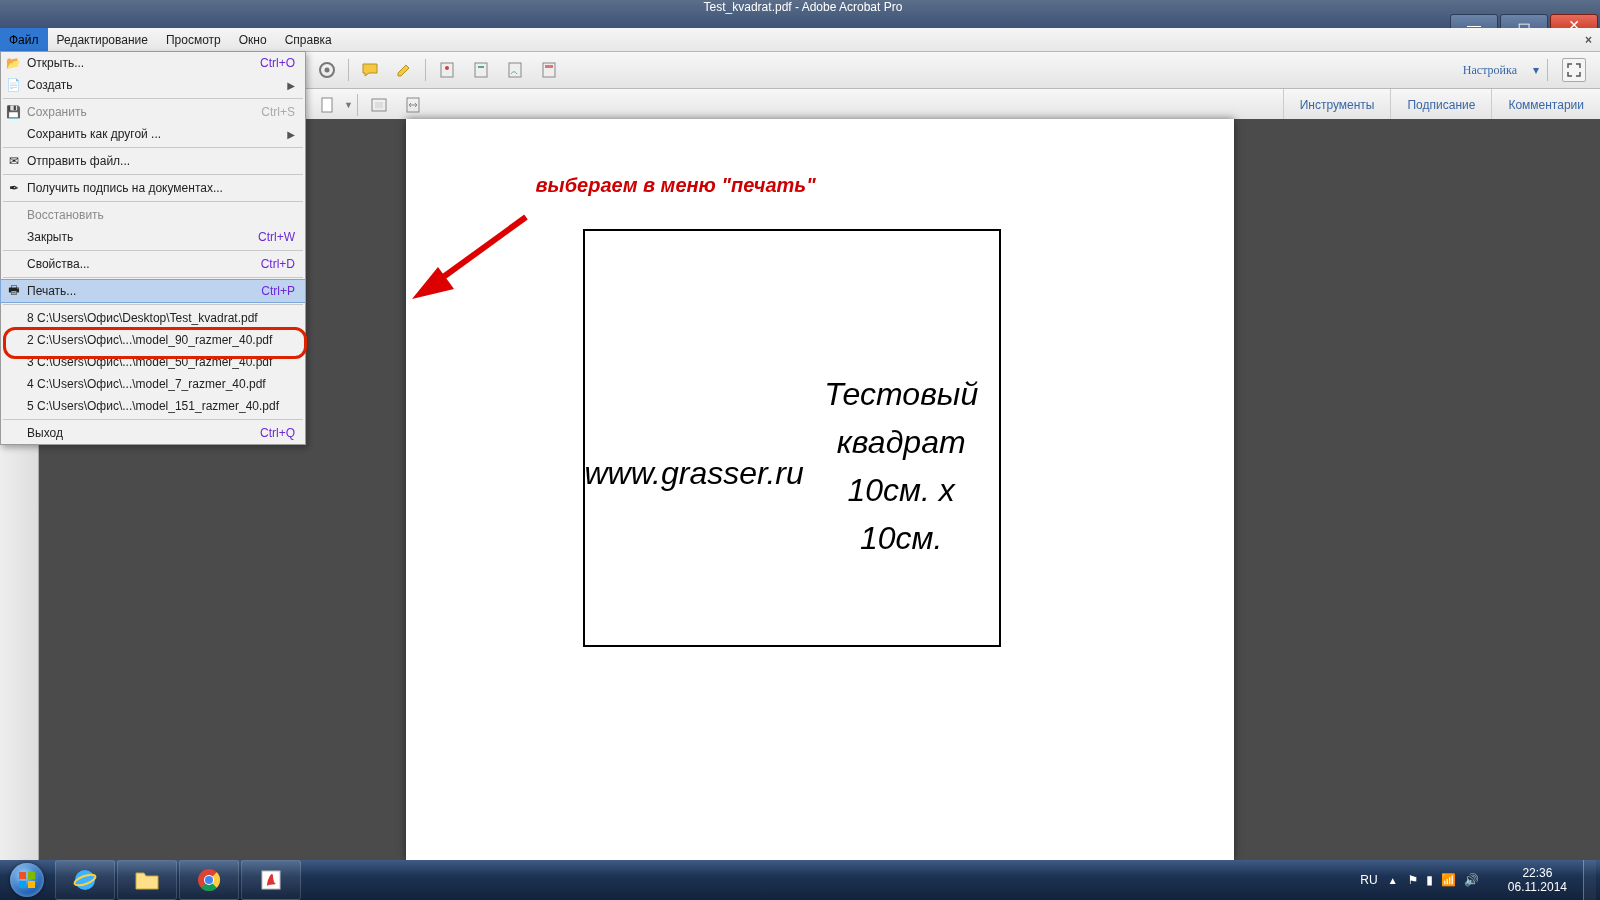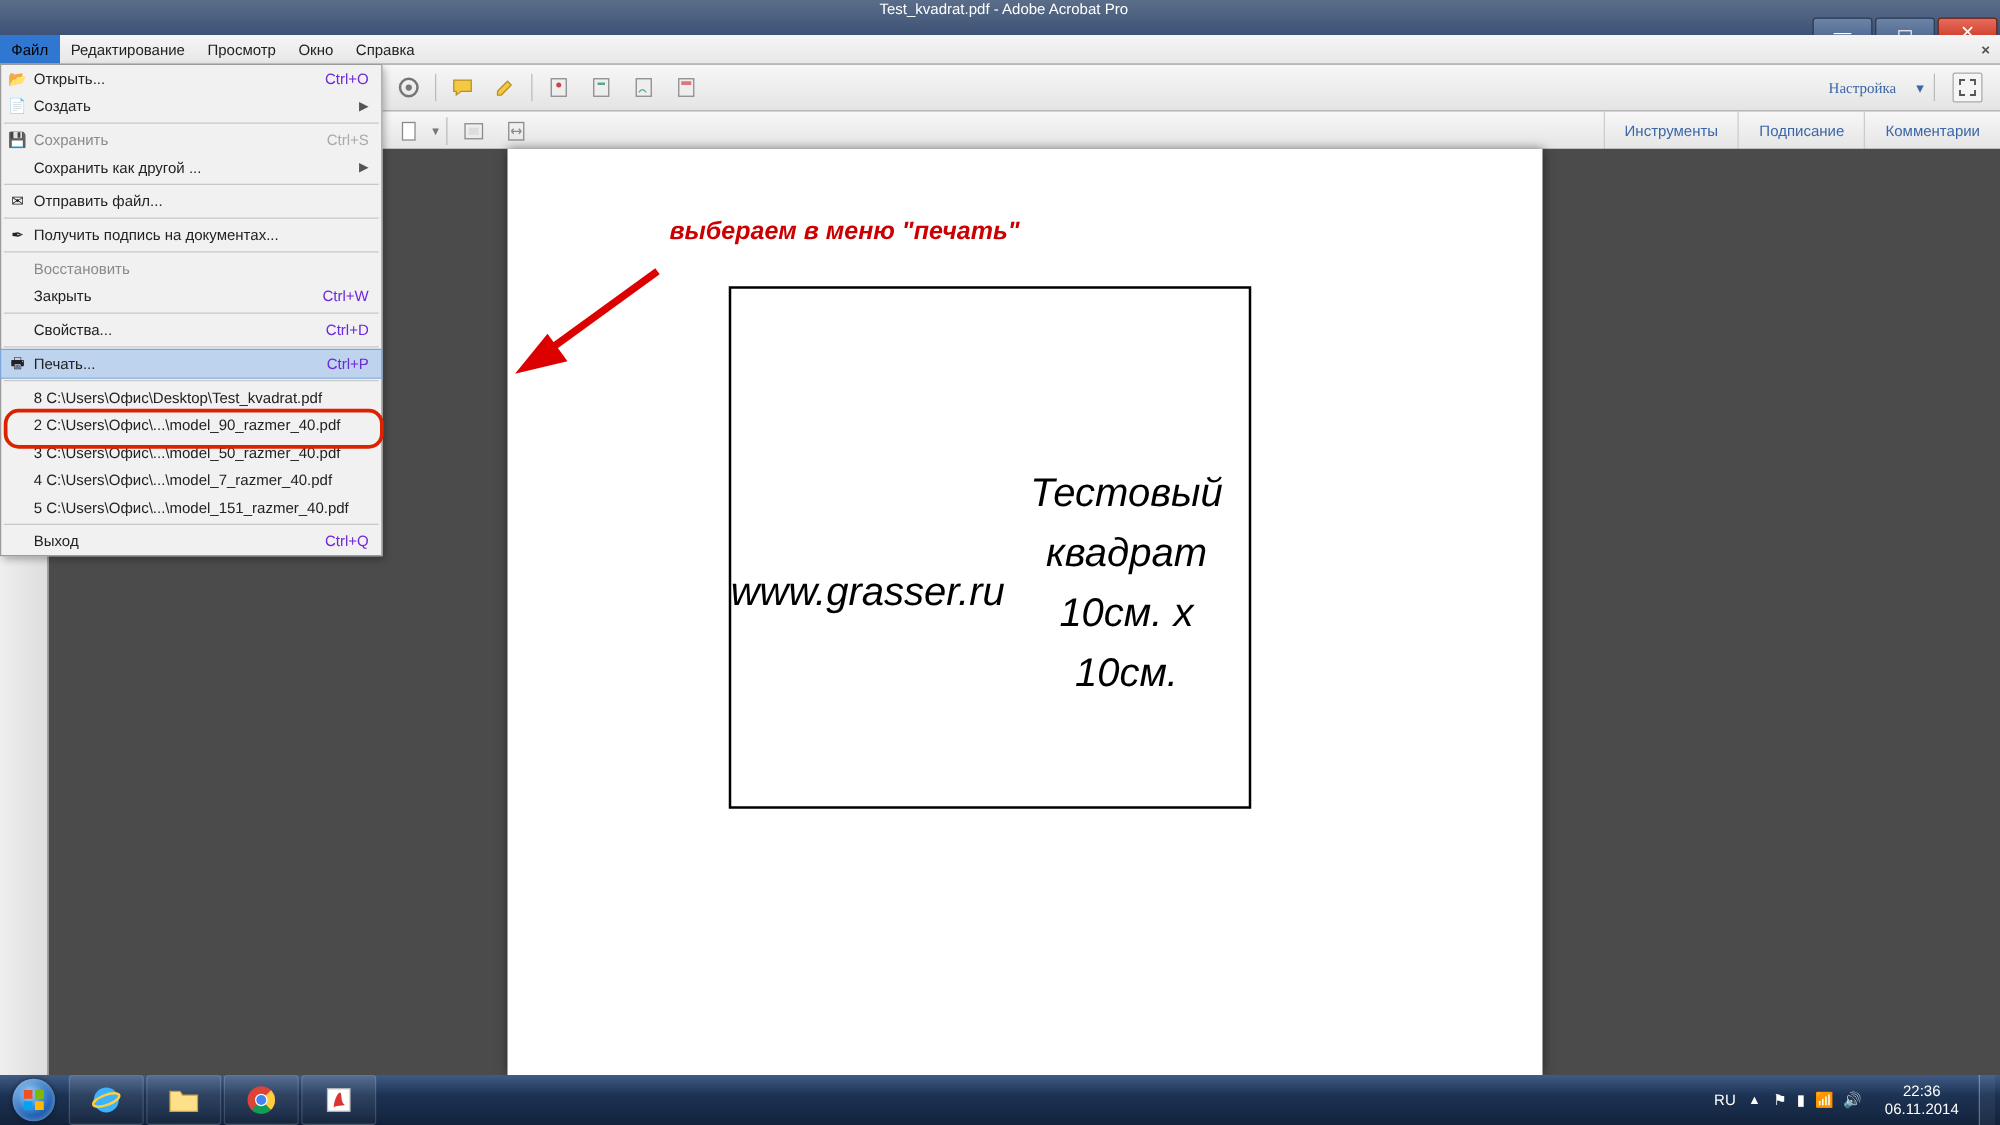--- a/index.html
+++ b/index.html
@@ -42,21 +42,21 @@
 .mi.highlighted{background:#bdd3ee;outline:1px solid #7ba7db;}
 .highlight-ring{position:absolute;left:2px;top:275px;width:298px;height:26px;border:3px solid #d20;border-radius:12px;pointer-events:none;z-index:101;}
 
 .taskbar{position:absolute;left:0;right:0;bottom:0;height:40px;background:linear-gradient(#3f5c86,#1d3354 40%,#12223b);display:flex;align-items:center;}
 .start-orb{width:54px;height:40px;display:flex;align-items:center;justify-content:center;}
 .orb{width:34px;height:34px;border-radius:50%;background:radial-gradient(circle at 40% 35%,#9bd3ff,#1a5fb4 60%,#0a3d7a);box-shadow:inset 0 0 6px rgba(255,255,255,.5),0 0 4px rgba(0,0,0,.5);display:flex;align-items:center;justify-content:center;}
 .tb-app{width:58px;height:38px;margin:0 1px;border-radius:3px;display:flex;align-items:center;justify-content:center;background:linear-gradient(rgba(255,255,255,.12),rgba(255,255,255,.02));border:1px solid rgba(255,255,255,.15);}
 .tray{margin-left:auto;display:flex;align-items:center;color:#fff;padding-right:4px;gap:10px;}
 .tray .lang{font-size:12px;}
 .tray-icons{display:flex;gap:8px;align-items:center;}
-.clock{text-align:center;font-size:12px;line-height:1.2;margin-left:8px;}
+.clock{text-align:center;font-size:12px;line-height:1.2;margin-left:19px;}
 .show-desktop{width:12px;height:40px;border-left:1px solid rgba(255,255,255,.3);margin-left:6px;background:rgba(255,255,255,.05);}
 svg{display:block;}
 </style>
 </head>
 <body>
 
 <div class="titlebar">
   <span class="app-icon"></span>
   <span>Test_kvadrat.pdf - Adobe Acrobat Pro</span>
   <div class="title-controls">

